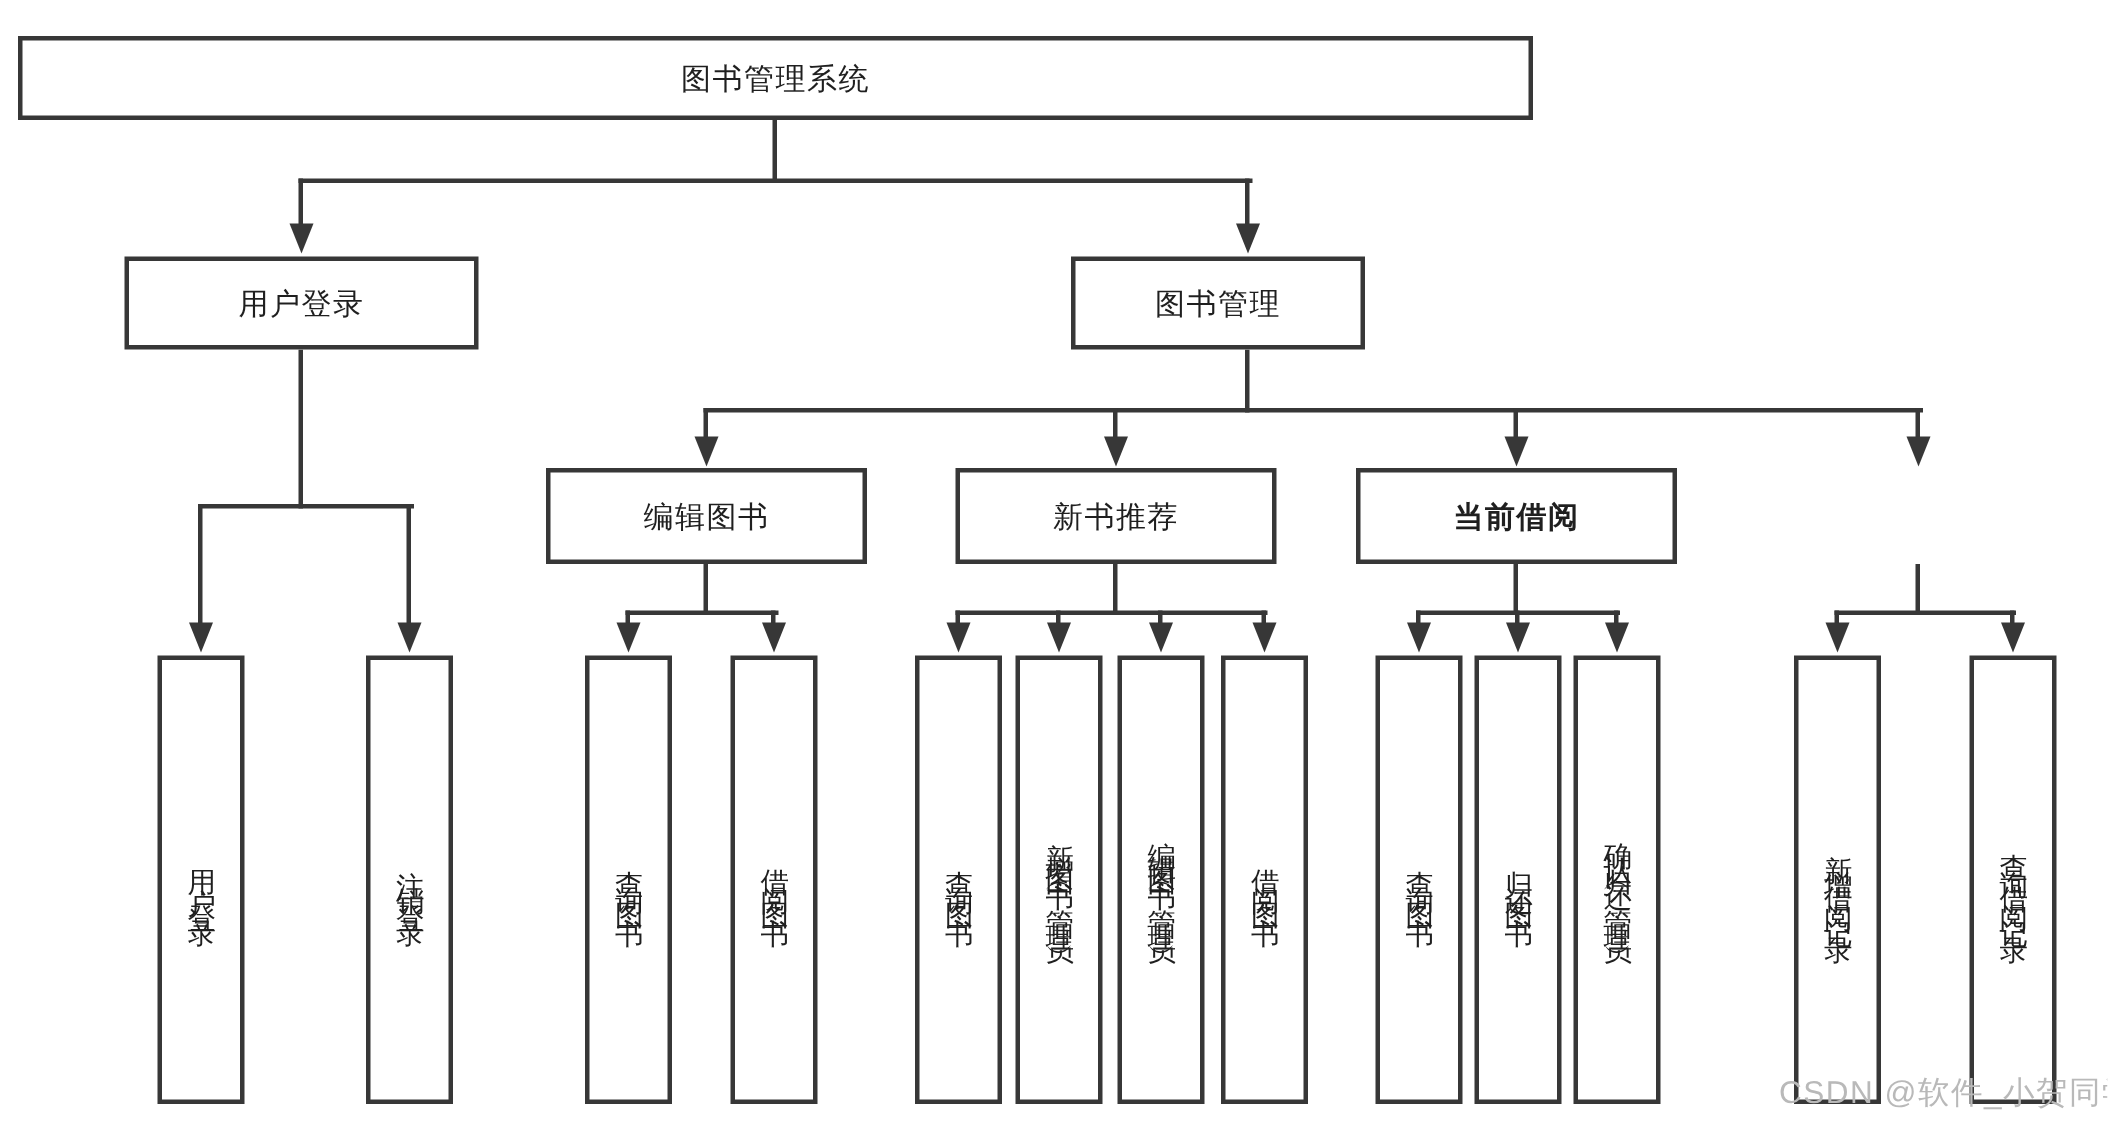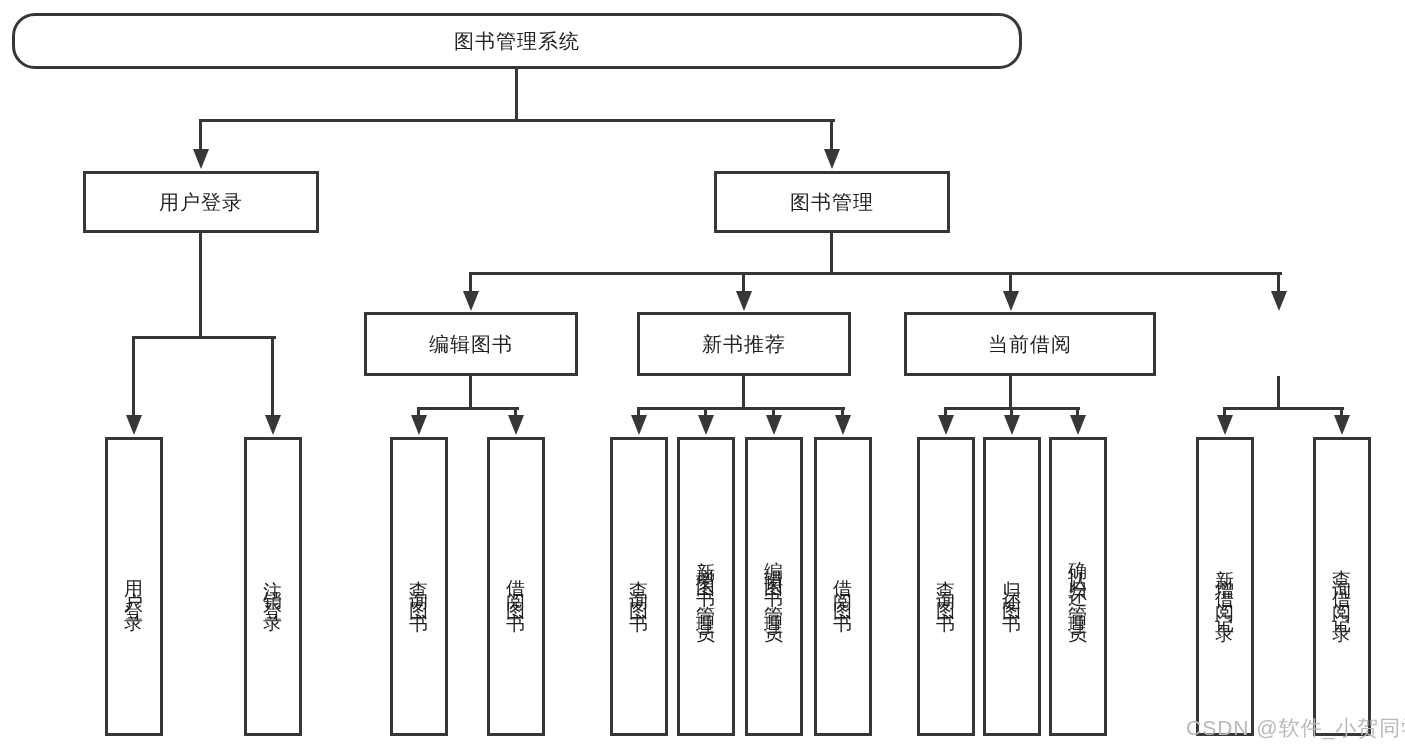--- a/index.html
+++ b/index.html
@@ -111,38 +111,38 @@
   <div class="v" style="left:1076px;top:407px;height:10px;"></div>
   <div class="arrow" style="left:1070px;top:415px;"></div>
 
   <div class="v" style="left:1277px;top:376px;height:34px;"></div>
   <div class="h" style="left:1223px;top:407px;width:121px;"></div>
   <div class="v" style="left:1223px;top:407px;height:10px;"></div>
   <div class="arrow" style="left:1217px;top:415px;"></div>
   <div class="v" style="left:1340px;top:407px;height:10px;"></div>
   <div class="arrow" style="left:1334px;top:415px;"></div>
 
-  <div class="box" style="left:12px;top:13px;width:1010px;height:56px;border-radius:23px;">
+  <div class="box" style="left:12px;top:24px;width:1010px;height:56px;">
     <span class="hlabel">图书管理系统</span>
   </div>
 
   <div class="box" style="left:83px;top:171px;width:236px;height:62px;">
     <span class="hlabel">用户登录</span>
   </div>
-  <div class="box" style="left:714px;top:171px;width:236px;height:62px;">
+  <div class="box" style="left:714px;top:171px;width:196px;height:62px;">
     <span class="hlabel">图书管理</span>
   </div>
 
   <div class="box" style="left:364px;top:312px;width:214px;height:64px;">
     <span class="hlabel">编辑图书</span>
   </div>
   <div class="box" style="left:637px;top:312px;width:214px;height:64px;">
     <span class="hlabel">新书推荐</span>
   </div>
-  <div class="box" style="left:904px;top:312px;width:252px;height:64px;">
+  <div class="box" style="left:904px;top:312px;width:214px;height:64px;font-weight:bold;">
     <span class="hlabel">当前借阅</span>
   </div>
 
   <div class="box" style="left:105px;top:437px;width:58px;height:299px;">
     <span class="vtext">用户登录</span>
   </div>
   <div class="box" style="left:244px;top:437px;width:58px;height:299px;">
     <span class="vtext">注销登录</span>
   </div>
 

